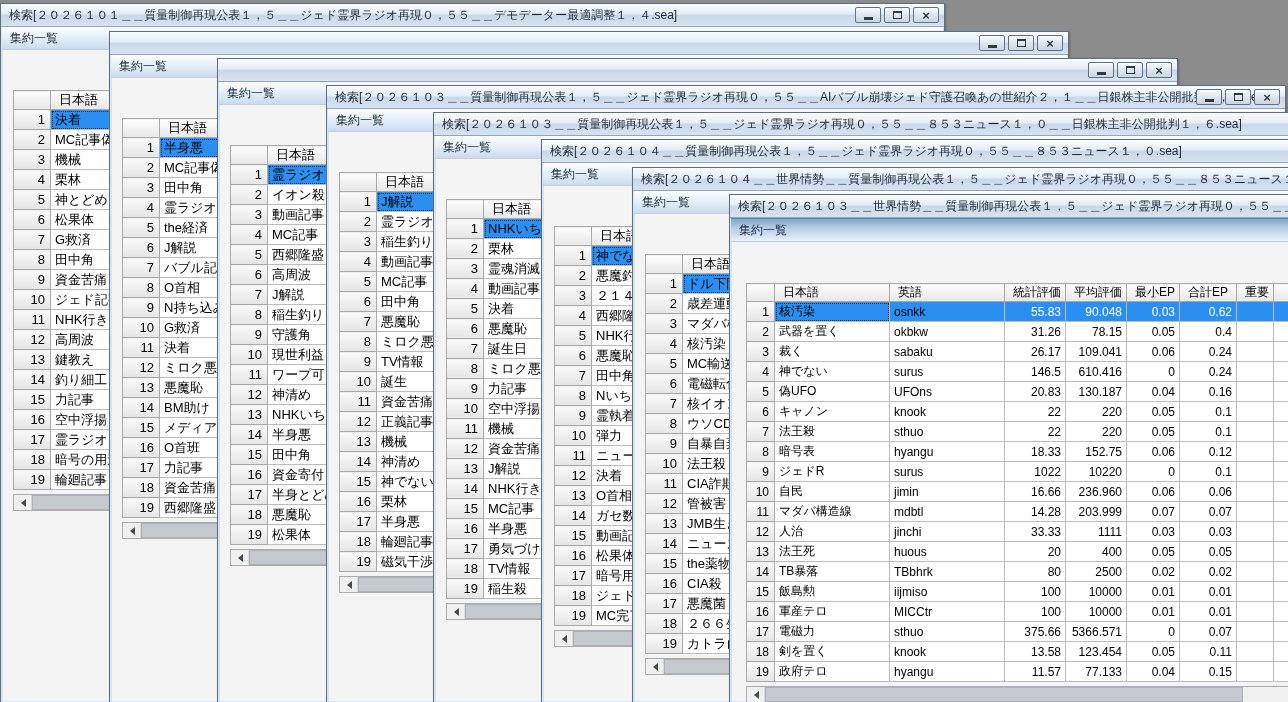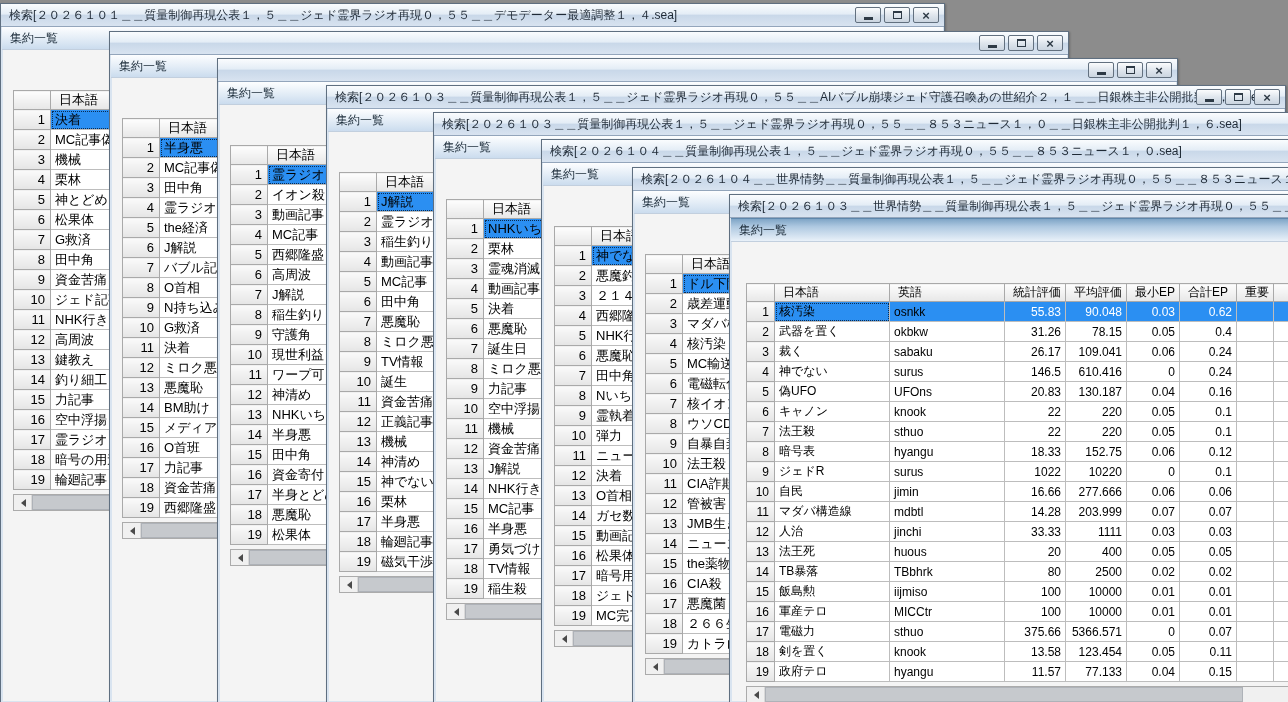--- a/index.html
+++ b/index.html
@@ -1003,21 +1003,21 @@
             <td class="num">0</td>
             <td class="num">0.1</td>
             <td></td>
             <td></td>
           </tr>
           <tr>
             <td class="rn">10</td>
             <td>自民</td>
             <td>jimin</td>
             <td class="num">16.66</td>
-            <td class="num">277.666</td>
+            <td class="num">236.960</td>
             <td class="num">0.06</td>
             <td class="num">0.06</td>
             <td></td>
             <td></td>
           </tr>
           <tr>
             <td class="rn">11</td>
             <td>マダバ構造線</td>
             <td>mdbtl</td>
             <td class="num">14.28</td>

